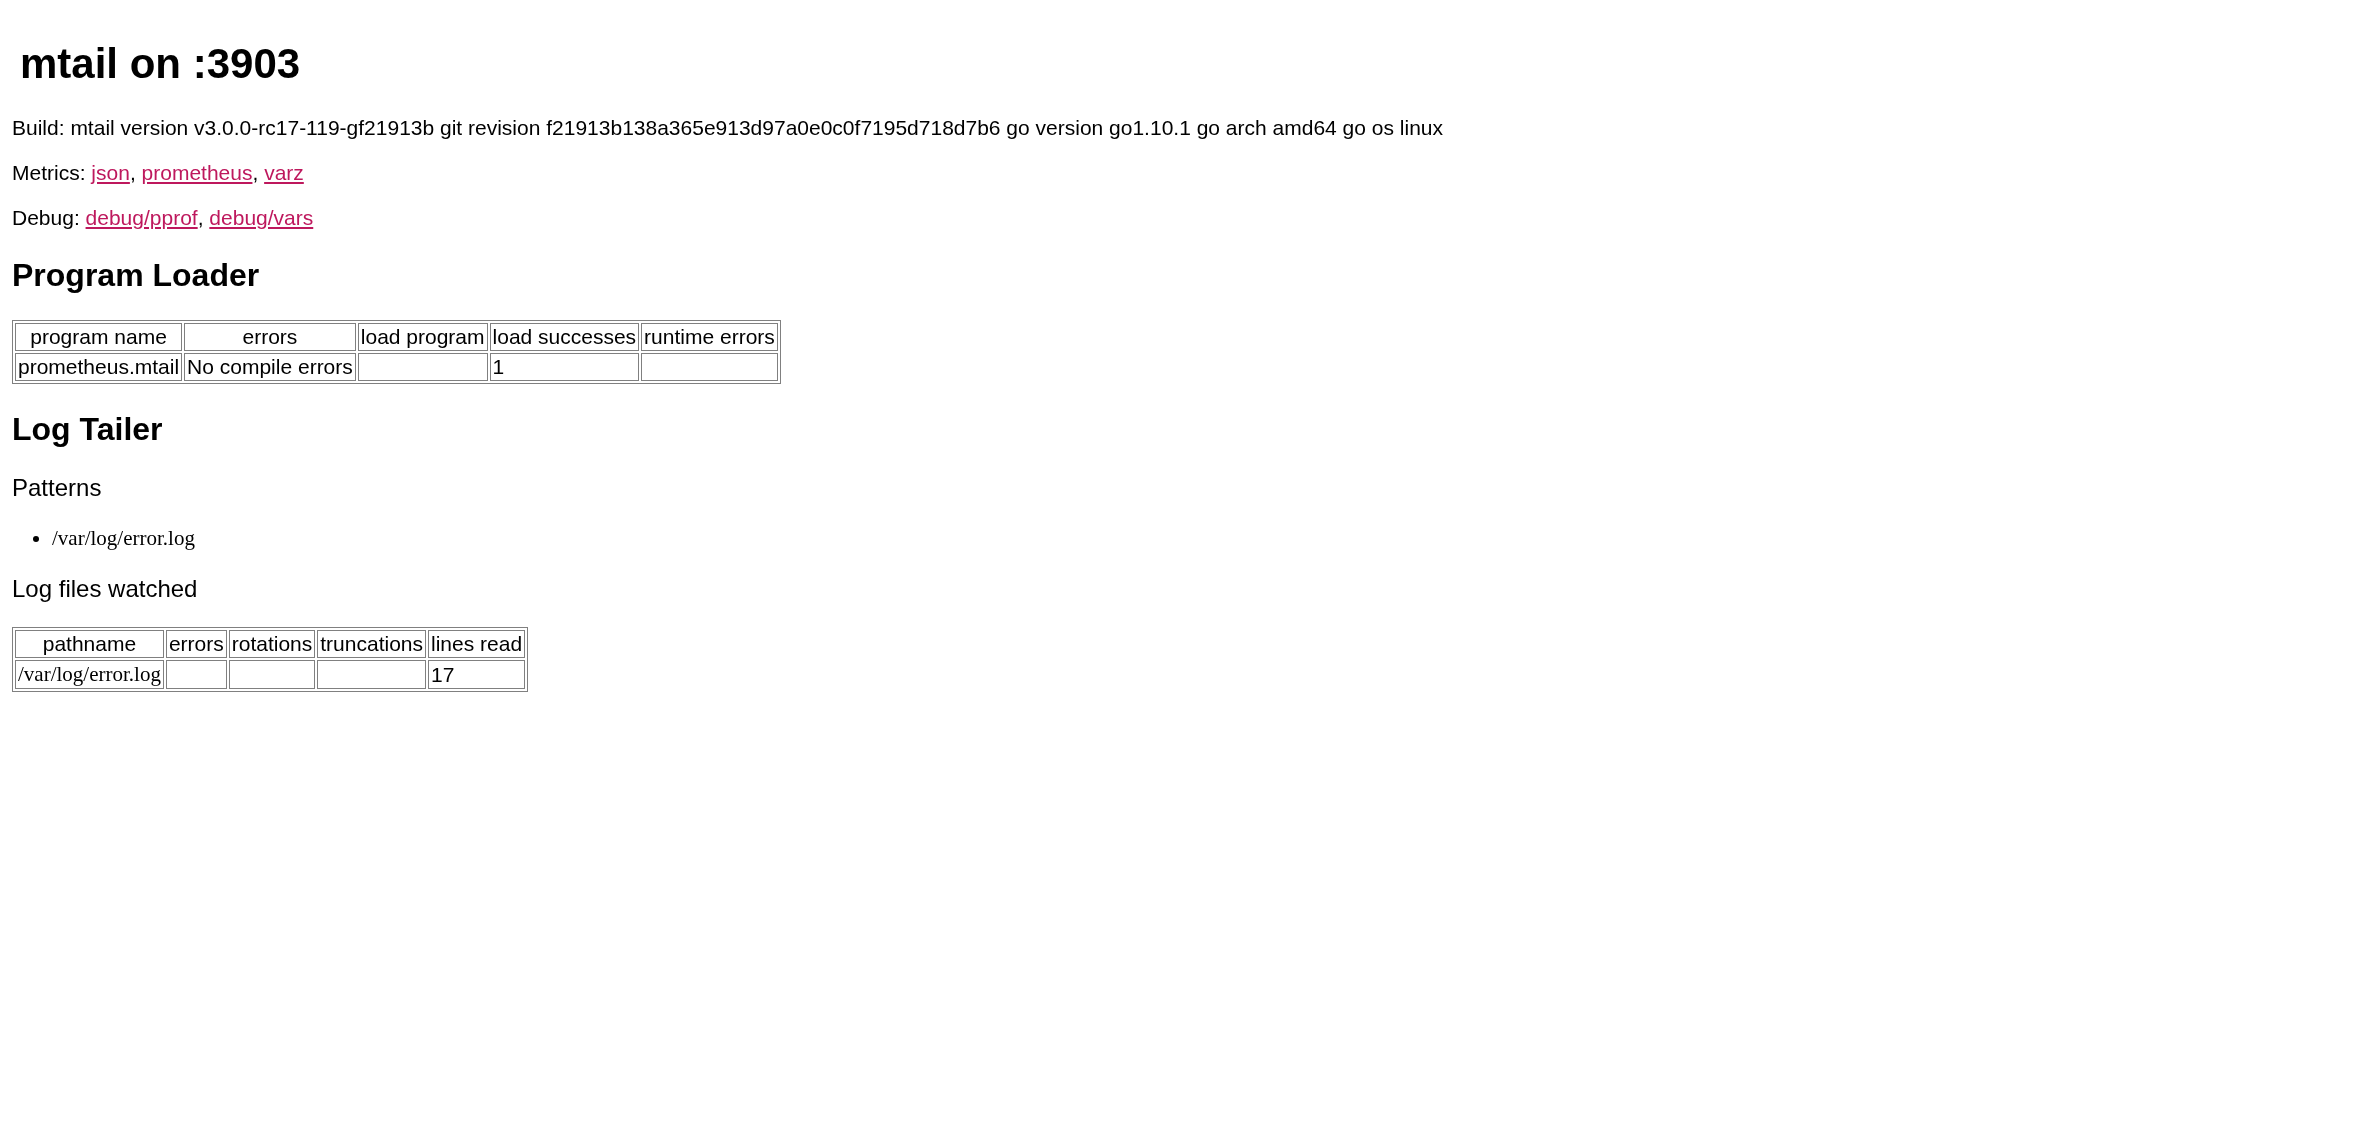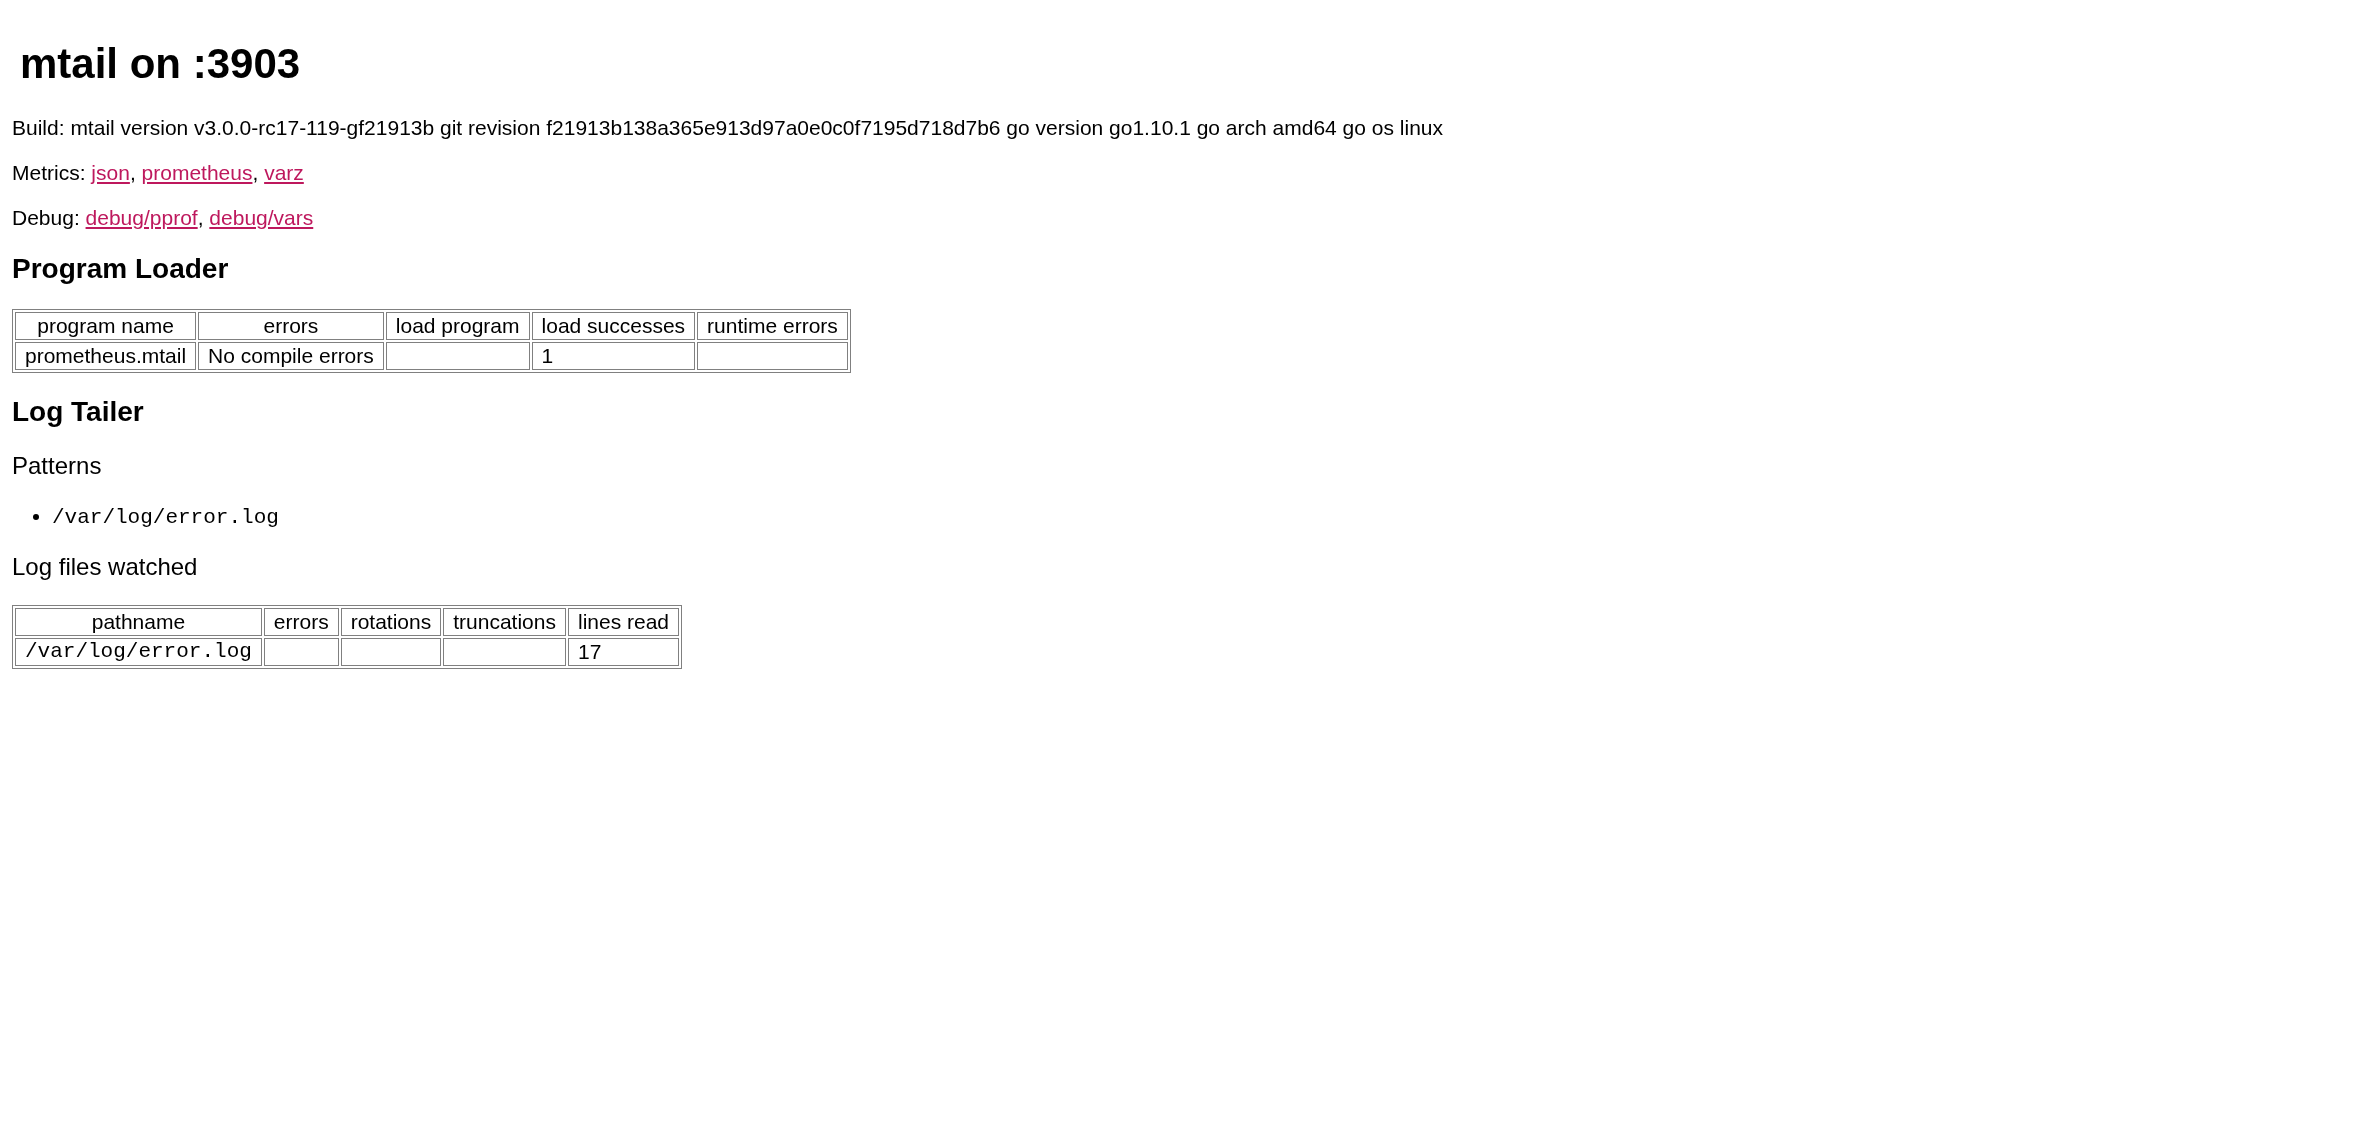--- a/index.html
+++ b/index.html
@@ -8,21 +8,21 @@
       margin: 12px;
       color: #000;
       background: #fff;
     }
     h1 {
       font-size: 42px;
       font-weight: bold;
       margin: 0.67em 8px;
     }
     h2 {
-      font-size: 28px;
+      font-size: 32px;
       font-weight: bold;
       margin: 0.83em 0;
     }
     h3 {
       font-size: 24px;
       font-weight: normal;
       margin: 1em 0;
     }
     p {
       margin: 1em 0;
@@ -31,36 +31,36 @@
       color: #be185d;
       text-decoration: underline;
     }
     table {
       border-collapse: separate;
       border-spacing: 2px;
       border: 1px solid #808080;
     }
     th, td {
       border: 1px solid #808080;
-      padding: 1px 9px;
+      padding: 1px 2px;
       text-align: left;
       font-weight: normal;
     }
     th {
       text-align: center;
     }
     ul {
       margin: 1em 0;
       padding-left: 40px;
     }
     li {
       list-style-type: disc;
     }
     code, .mono {
-      font-family: Liberation Mono, monospace;
+      font-family: Liberation Serif, serif;
       margin-top: 8px;
     }
   </style>
 </head>
 <body>
 
 <h1>mtail on :3903</h1>
 
 <p>
   <span>Build: </span><span>mtail version v3.0.0-rc17-119-gf21913b git revision f21913b138a365e913d97a0e0c0f7195d718d7b6 go version go1.10.1 go arch amd64 go os linux</span>

